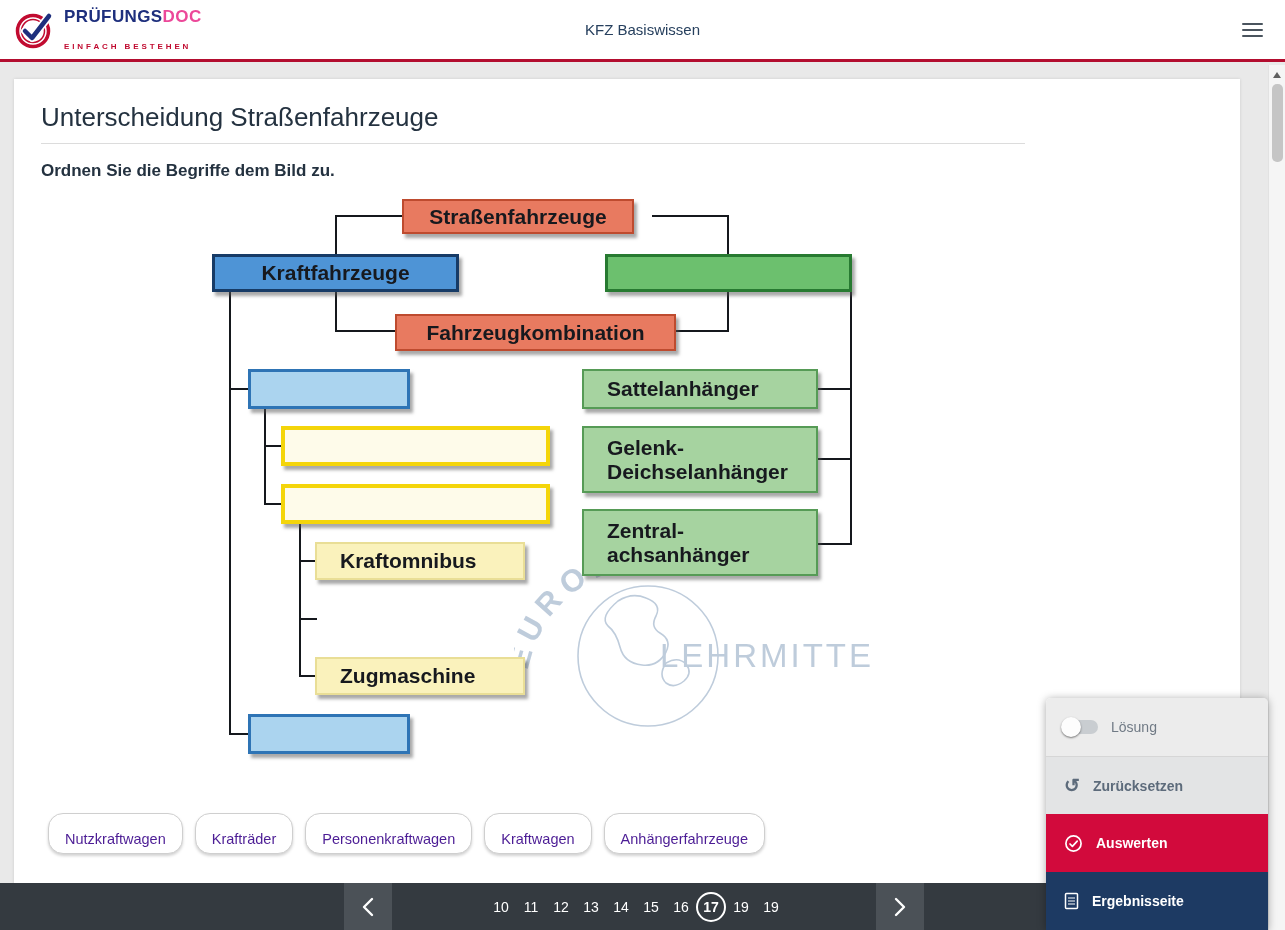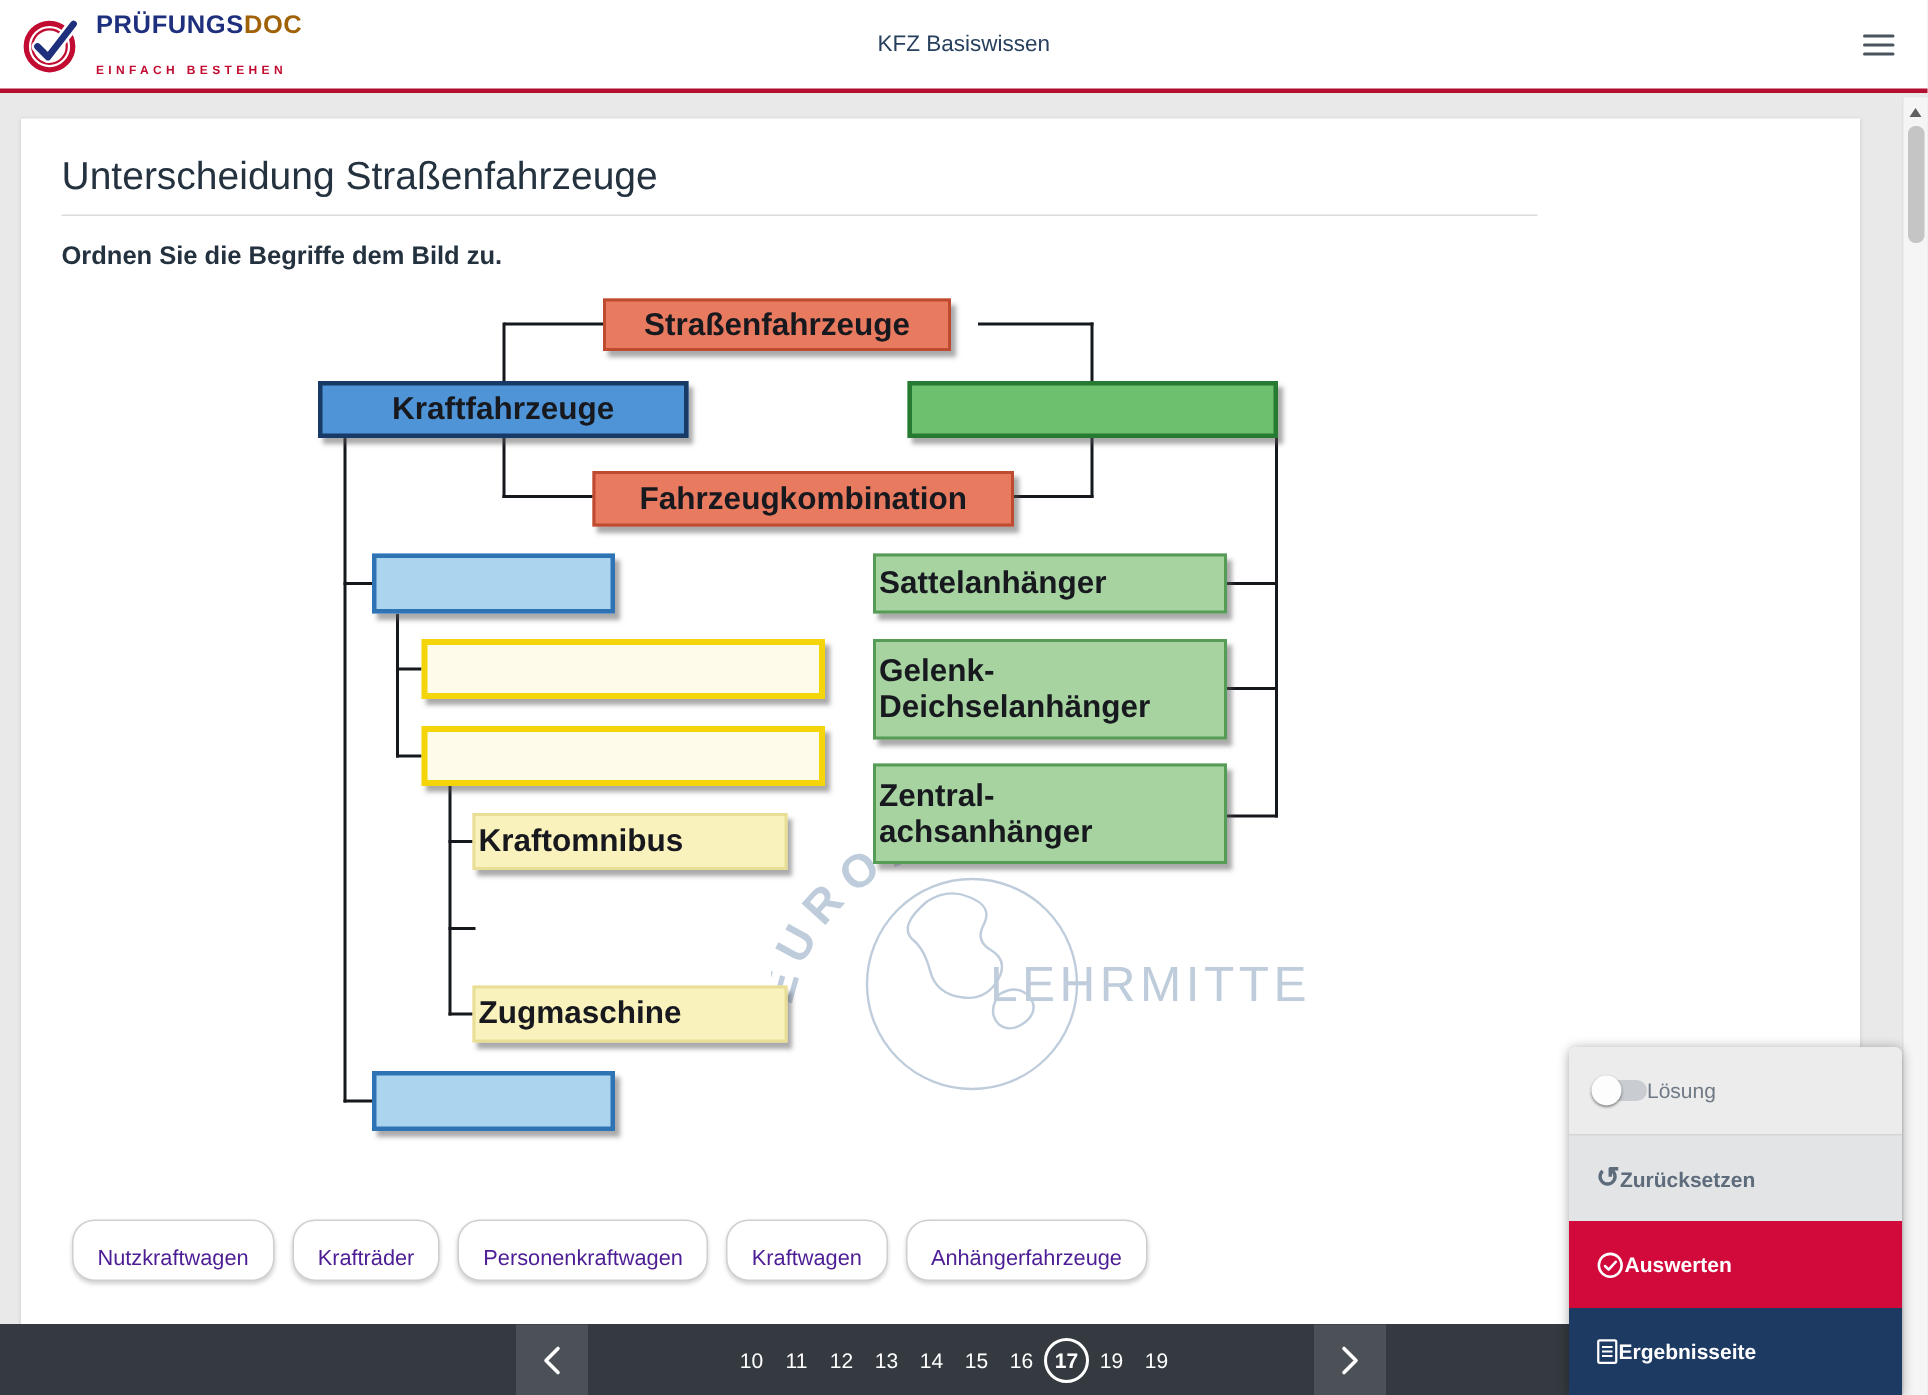--- a/index.html
+++ b/index.html
@@ -12,21 +12,21 @@
 
   
   .header {
     position:fixed; top:0; left:0; right:0; height:62px;
     background:#ffffff; border-bottom:3px solid #B30D2F;
     display:flex; align-items:center; z-index:60;
   }
   .logo { display:flex; align-items:center; gap:8px; margin-left:14px; cursor:pointer; }
   .brand-text { display:flex; flex-direction:column; }
   .brand-line1 { font-size:17px; font-weight:bold; letter-spacing:0.4px; color:#1E2F7D; line-height:18px; }
-  .brand-line1 .doc { color:#a16207; }
+  .brand-line1 .doc { color:#ec4899; }
   .brand-line2 { font-size:8px; font-weight:bold; letter-spacing:2.9px; color:#C10B30; margin-top:16px; }
   .course-title { position:absolute; left:50%; transform:translateX(-50%); color:#27405E; font-size:15px; }
   .hamburger { position:absolute; right:22px; top:50%; transform:translateY(-50%); width:21px; cursor:pointer; }
   .hamburger div { height:2px; background:#4A545E; margin:4px 0; border-radius:1px; }
 
   
   .content { position:fixed; top:65px; left:0; right:17px; bottom:0; background:#e9e9e9; }
   .card {
     position:absolute; left:14px; top:14px; width:1226px; height:854px;
     background:#ffffff; box-shadow:0 0 3px rgba(0,0,0,0.12);
@@ -36,21 +36,21 @@
   .instruction { margin:16px 0 0 27px; font-size:17px; line-height:22px; font-weight:600; color:#243240; }
 
   
   .diagram { position:relative; height:585px; margin-top:9px; }
   .dbox {
     position:absolute; display:flex; align-items:center;
     font-size:21px; font-weight:bold; color:#17191E;
     box-shadow:3px 4px 3px rgba(85,85,85,0.5); z-index:2;
   }
   .c { justify-content:center; }
-  .l { padding-left:2px; }
+  .l { padding-left:23px; }
   .pre { white-space:pre-line; line-height:1.12; }
   .salmon     { background:#E87A60; border:2px solid #BE4B2F; }
   .bluefill   { background:#4E94D6; border:3px solid #173B66; }
   .greendrop  { background:#6CC06E; border:3px solid #277A31; cursor:pointer; }
   .bluedrop   { background:#ABD4EF; border:3px solid #2E74B5; cursor:pointer; }
   .yellowdrop { background:#FEFBEA; border:4px solid #F4D50A; cursor:pointer; }
   .paleyellow { background:#FAF2BC; border:2px solid #E9DE96; }
   .lightgreen { background:#A6D3A0; border:2px solid #569B56; }
   .cline { position:absolute; background:#15181D; z-index:1; }
   .watermark { position:absolute; left:500px; top:372px; z-index:0; opacity:0.9; }
@@ -72,21 +72,21 @@
   .prev { margin-right:94px; } .next { margin-left:90px; }
   .pages { display:flex; }
   .pnum { width:30px; height:30px; display:flex; align-items:center; justify-content:center; color:#fff; font-size:14px; cursor:pointer; }
   .pnum.current { border:2px solid #fff; border-radius:50%; font-weight:bold; }
 
   
   .action-panel {
     position:fixed; right:17px; bottom:0; width:222px; z-index:40;
     border-radius:5px 5px 0 0; overflow:hidden; box-shadow:0 1px 8px rgba(0,0,0,0.35);
   }
-  .ap-item { height:58px; display:flex; align-items:center; padding-left:18px; font-size:14px; cursor:pointer; }
+  .ap-item { height:58px; display:flex; align-items:center; padding-left:18px; gap:13px; font-size:14px; cursor:pointer; }
   .ap-solution { background:#ECECEC; color:#707A85; }
   .ap-reset    { background:#E3E4E5; color:#5D6B7B; font-weight:600; border-top:1px solid #D6D6D6; }
   .ap-evaluate { background:#D20A3C; color:#fff; font-weight:600; }
   .ap-results  { background:#1D3A63; color:#fff; font-weight:600; }
   .switch { position:relative; width:34px; height:14px; background:#C9CDD1; border-radius:7px; cursor:pointer; flex:0 0 auto; }
   .switch .knob { position:absolute; left:-3px; top:-3px; width:20px; height:20px; background:#FDFDFD; border-radius:50%; box-shadow:0 1px 2px rgba(0,0,0,0.5); }
   .reset-glyph { font-size:19px; line-height:19px; }
 
   
   .scrollbar { position:fixed; top:65px; right:0; width:17px; bottom:0; background:#F5F5F5; border-left:1px solid #E2E2E2; z-index:10; }

